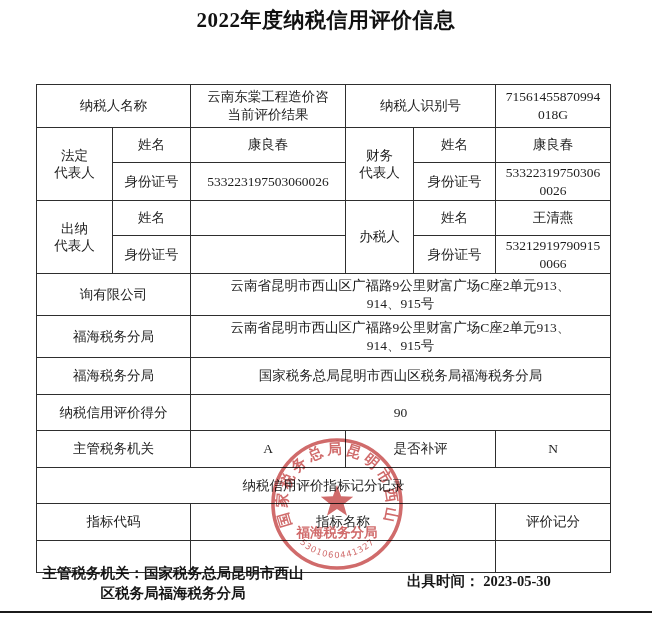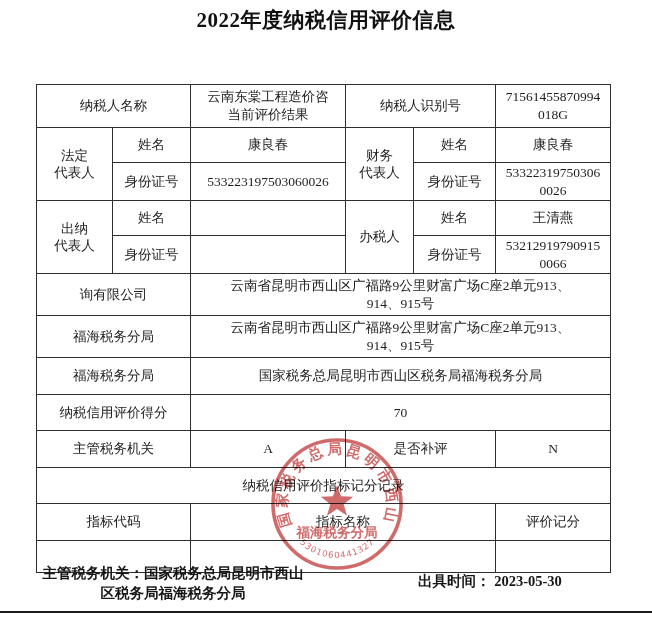--- a/index.html
+++ b/index.html
@@ -33,21 +33,21 @@
   .seal-svg{
     position:absolute;left:262px;top:429px;width:150px;height:150px;
     opacity:0.82;mix-blend-mode:multiply;pointer-events:none;
   }
   .footer-left{
     position:absolute;left:42px;top:564px;width:262px;
     font-size:14.5px;font-weight:bold;text-align:center;
     white-space:pre-line;line-height:1.35;color:#161616;
   }
   .footer-right{
-    position:absolute;left:418px;top:572px;
+    position:absolute;left:407px;top:572px;
     font-size:14.5px;font-weight:bold;color:#161616;
   }
   .bottom-rule{
     position:absolute;left:0;top:611px;width:652px;height:2.4px;
     background:#1b1b1b;
   }
 </style>
 </head>
 <body>
 
@@ -115,21 +115,21 @@
         <td colspan="2">福海税务分局</td>
         <td colspan="4">云南省昆明市西山区广福路9公里财富广场C座2单元913、
 914、915号</td>
       </tr>
       <tr class="h37">
         <td colspan="2">福海税务分局</td>
         <td colspan="4">国家税务总局昆明市西山区税务局福海税务分局</td>
       </tr>
       <tr class="h36">
         <td colspan="2">纳税信用评价得分</td>
-        <td colspan="4">70</td>
+        <td colspan="4">90</td>
       </tr>
       <tr class="h37">
         <td colspan="2">主管税务机关</td>
         <td>A</td>
         <td colspan="2">是否补评</td>
         <td>N</td>
       </tr>
       <tr class="h36">
         <td colspan="6">纳税信用评价指标记分记录</td>
       </tr>

